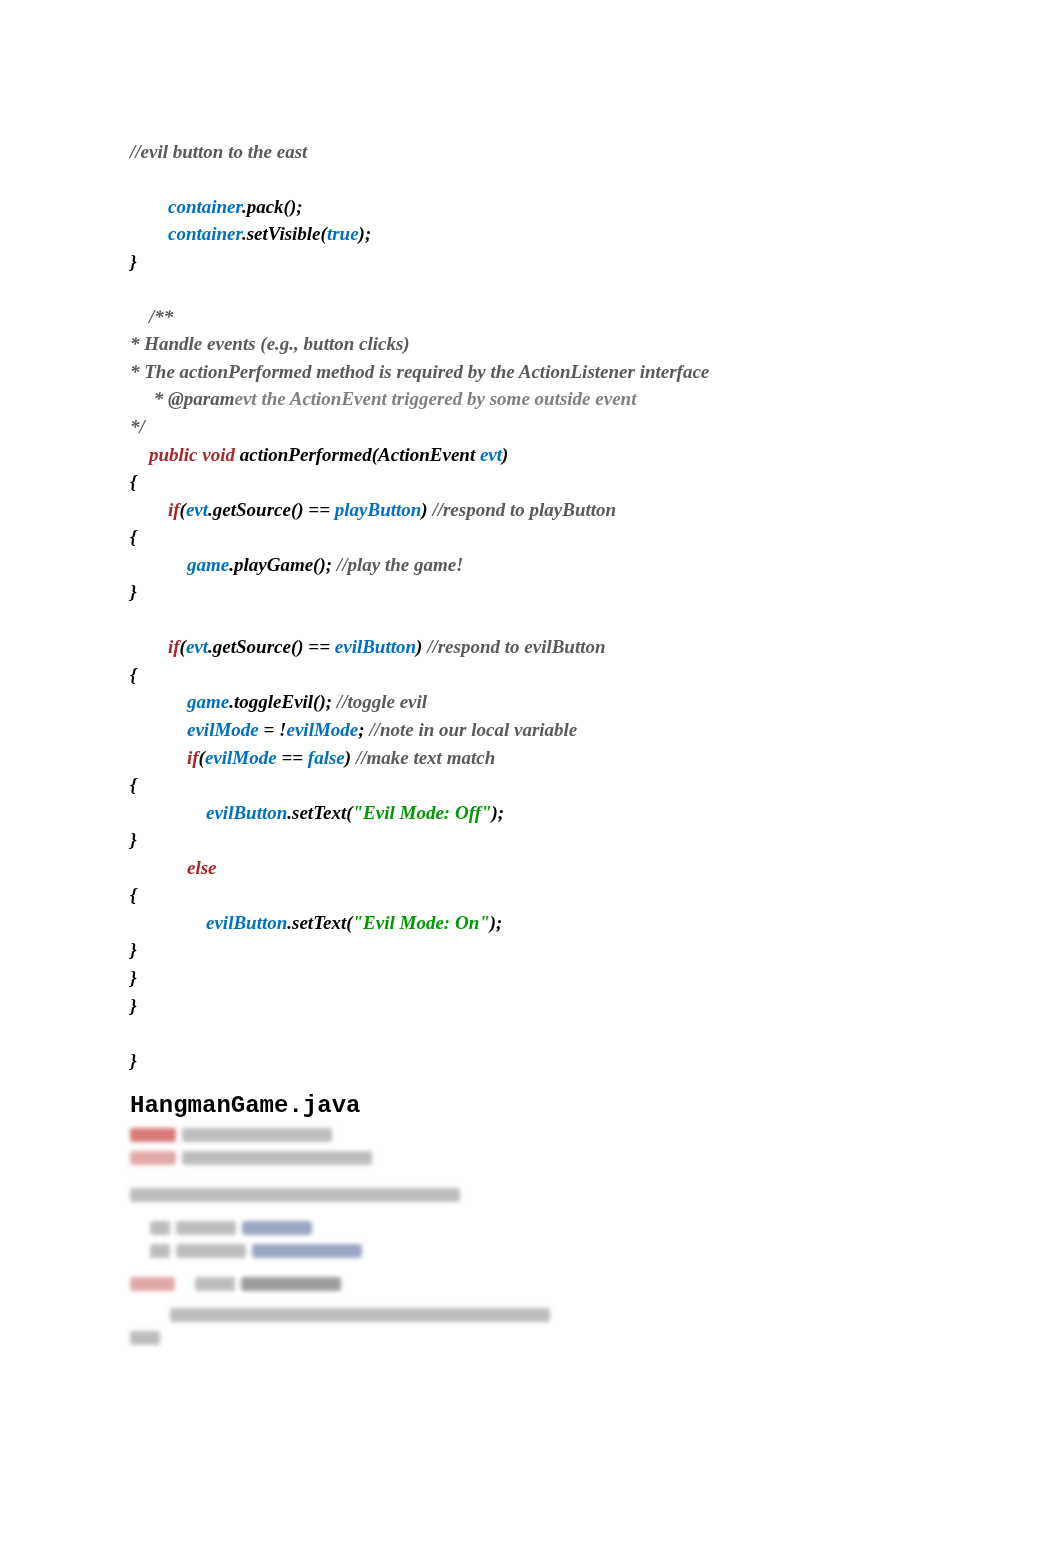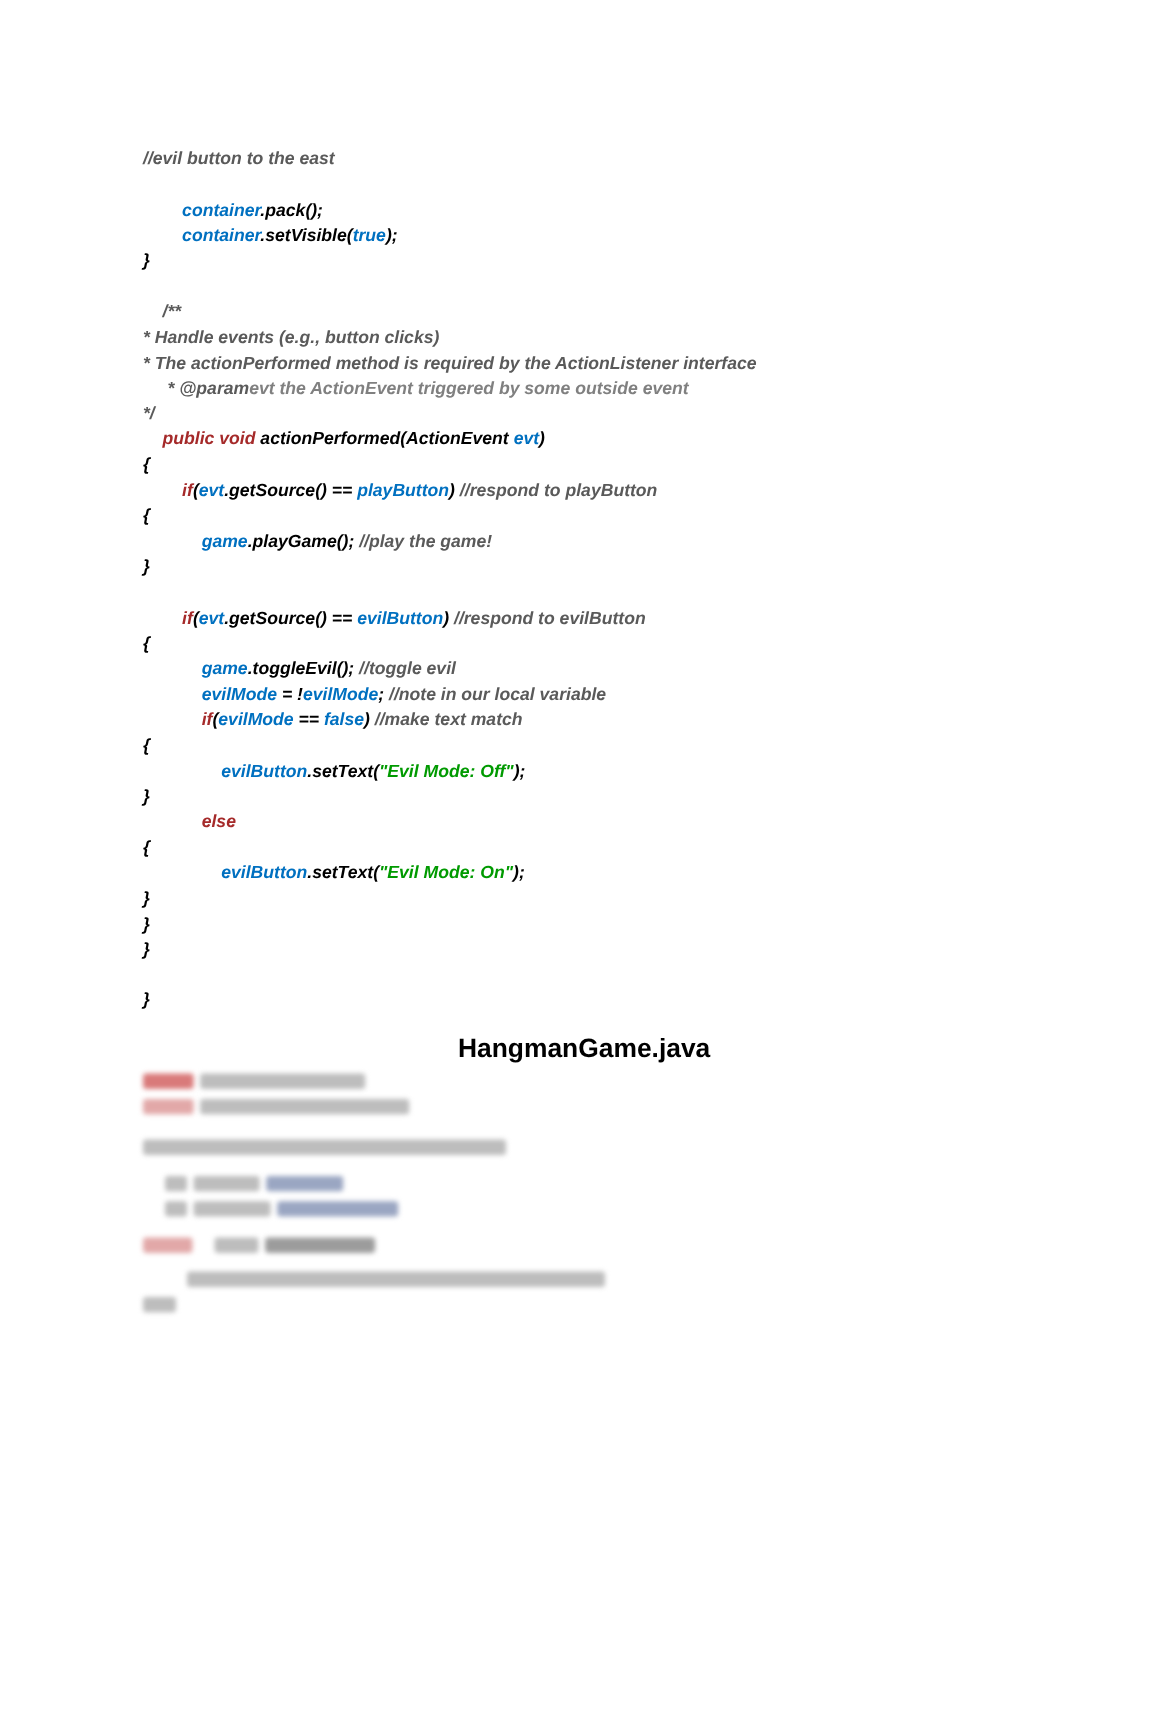--- a/index.html
+++ b/index.html
@@ -7,42 +7,41 @@
     padding: 0;
     background: #ffffff;
     font-family: "Courier New", monospace;
     width: 1062px;
   }
   .page {
     padding: 110px 130px 60px 130px;
     box-sizing: border-box;
   }
   .code {
-    font-family: Liberation Sans, sans-serif;
-    font-size: 16px;
+    font-family: Liberation Serif, serif;
+    font-size: 19px;
     line-height: 1.45;
     font-weight: bold;
     font-style: italic;
     white-space: pre-wrap;
     word-wrap: break-word;
   }
   .comment { color: #5a5a5a; }
   .kw { color: #a52a2a; }
   .ident { color: #000000; }
   .const { color: #0070c0; }
   .str { color: #009a00; }
   .param { color: #808080; }
   .heading {
-    font-family: Liberation Sans, sans-serif;
+    font-family: Liberation Mono, monospace;
     font-size: 24px;
     font-weight: bold;
     color: #000000;
     margin-top: 18px;
     margin-bottom: 4px;
-    text-align: center;
   }
   .blur-block {
     position: relative;
     margin-top: 4px;
   }
   .blur-line {
     display: flex;
     align-items: center;
     gap: 6px;
     height: 23px;

